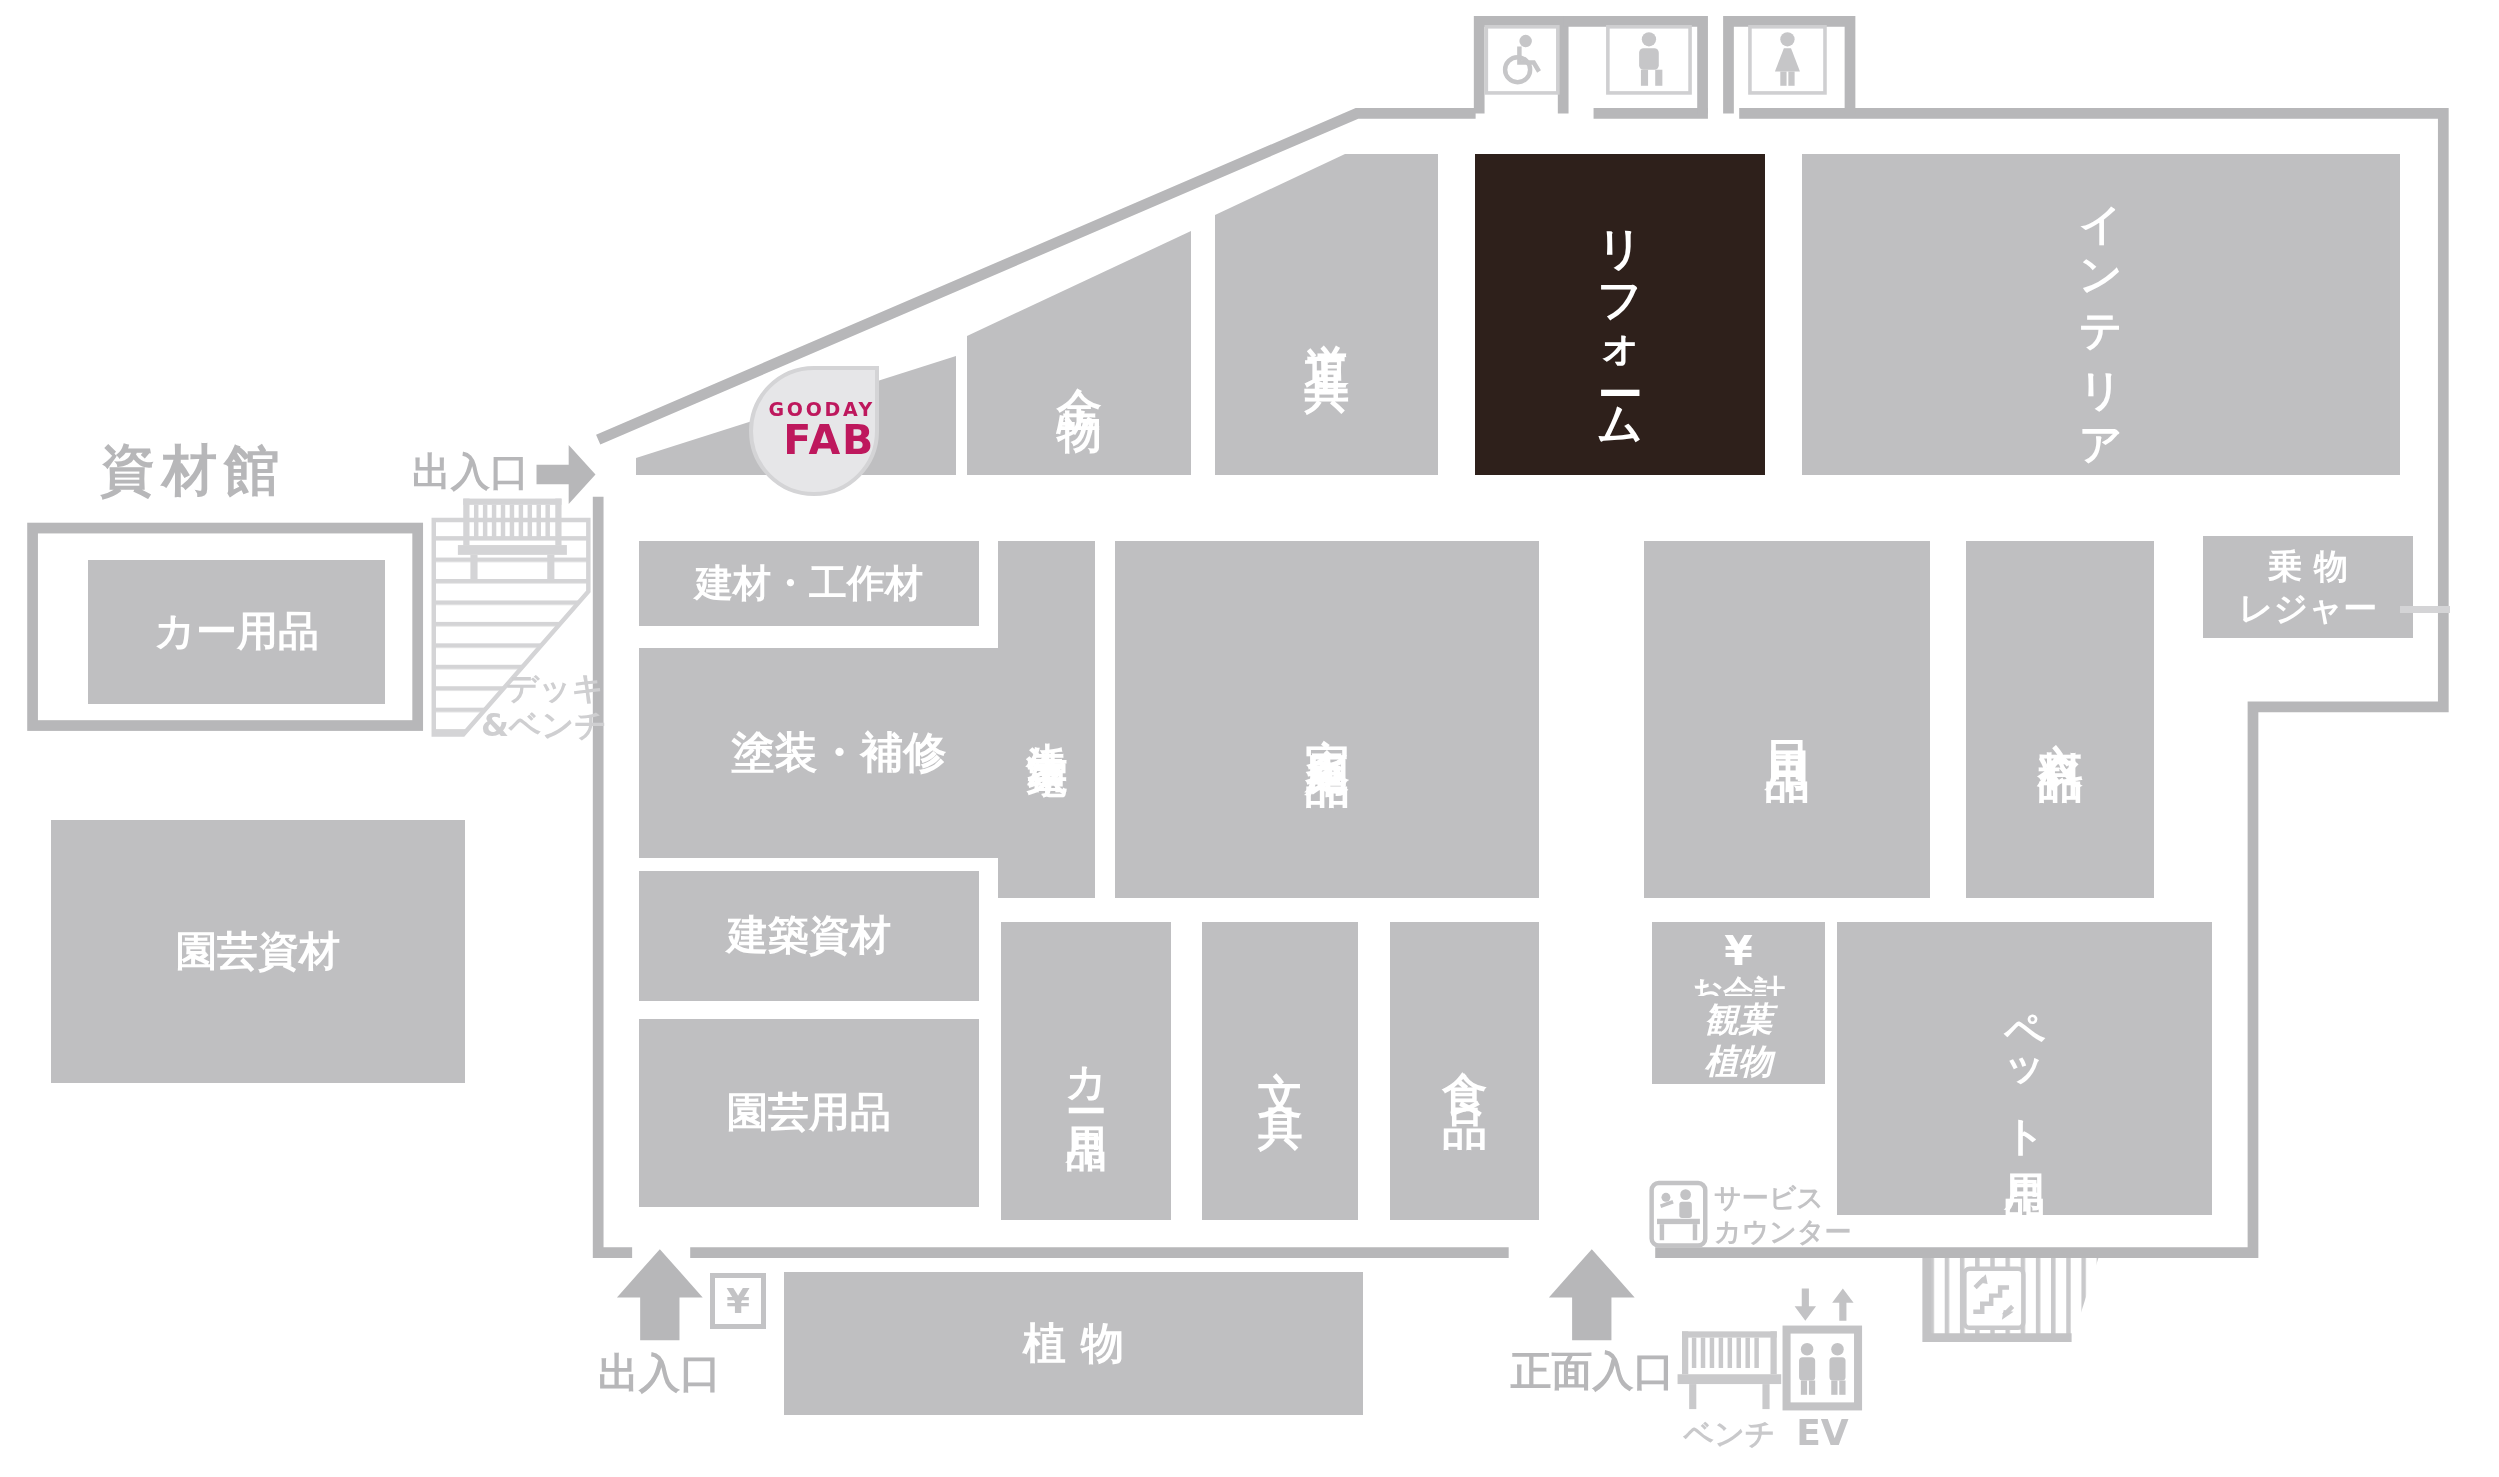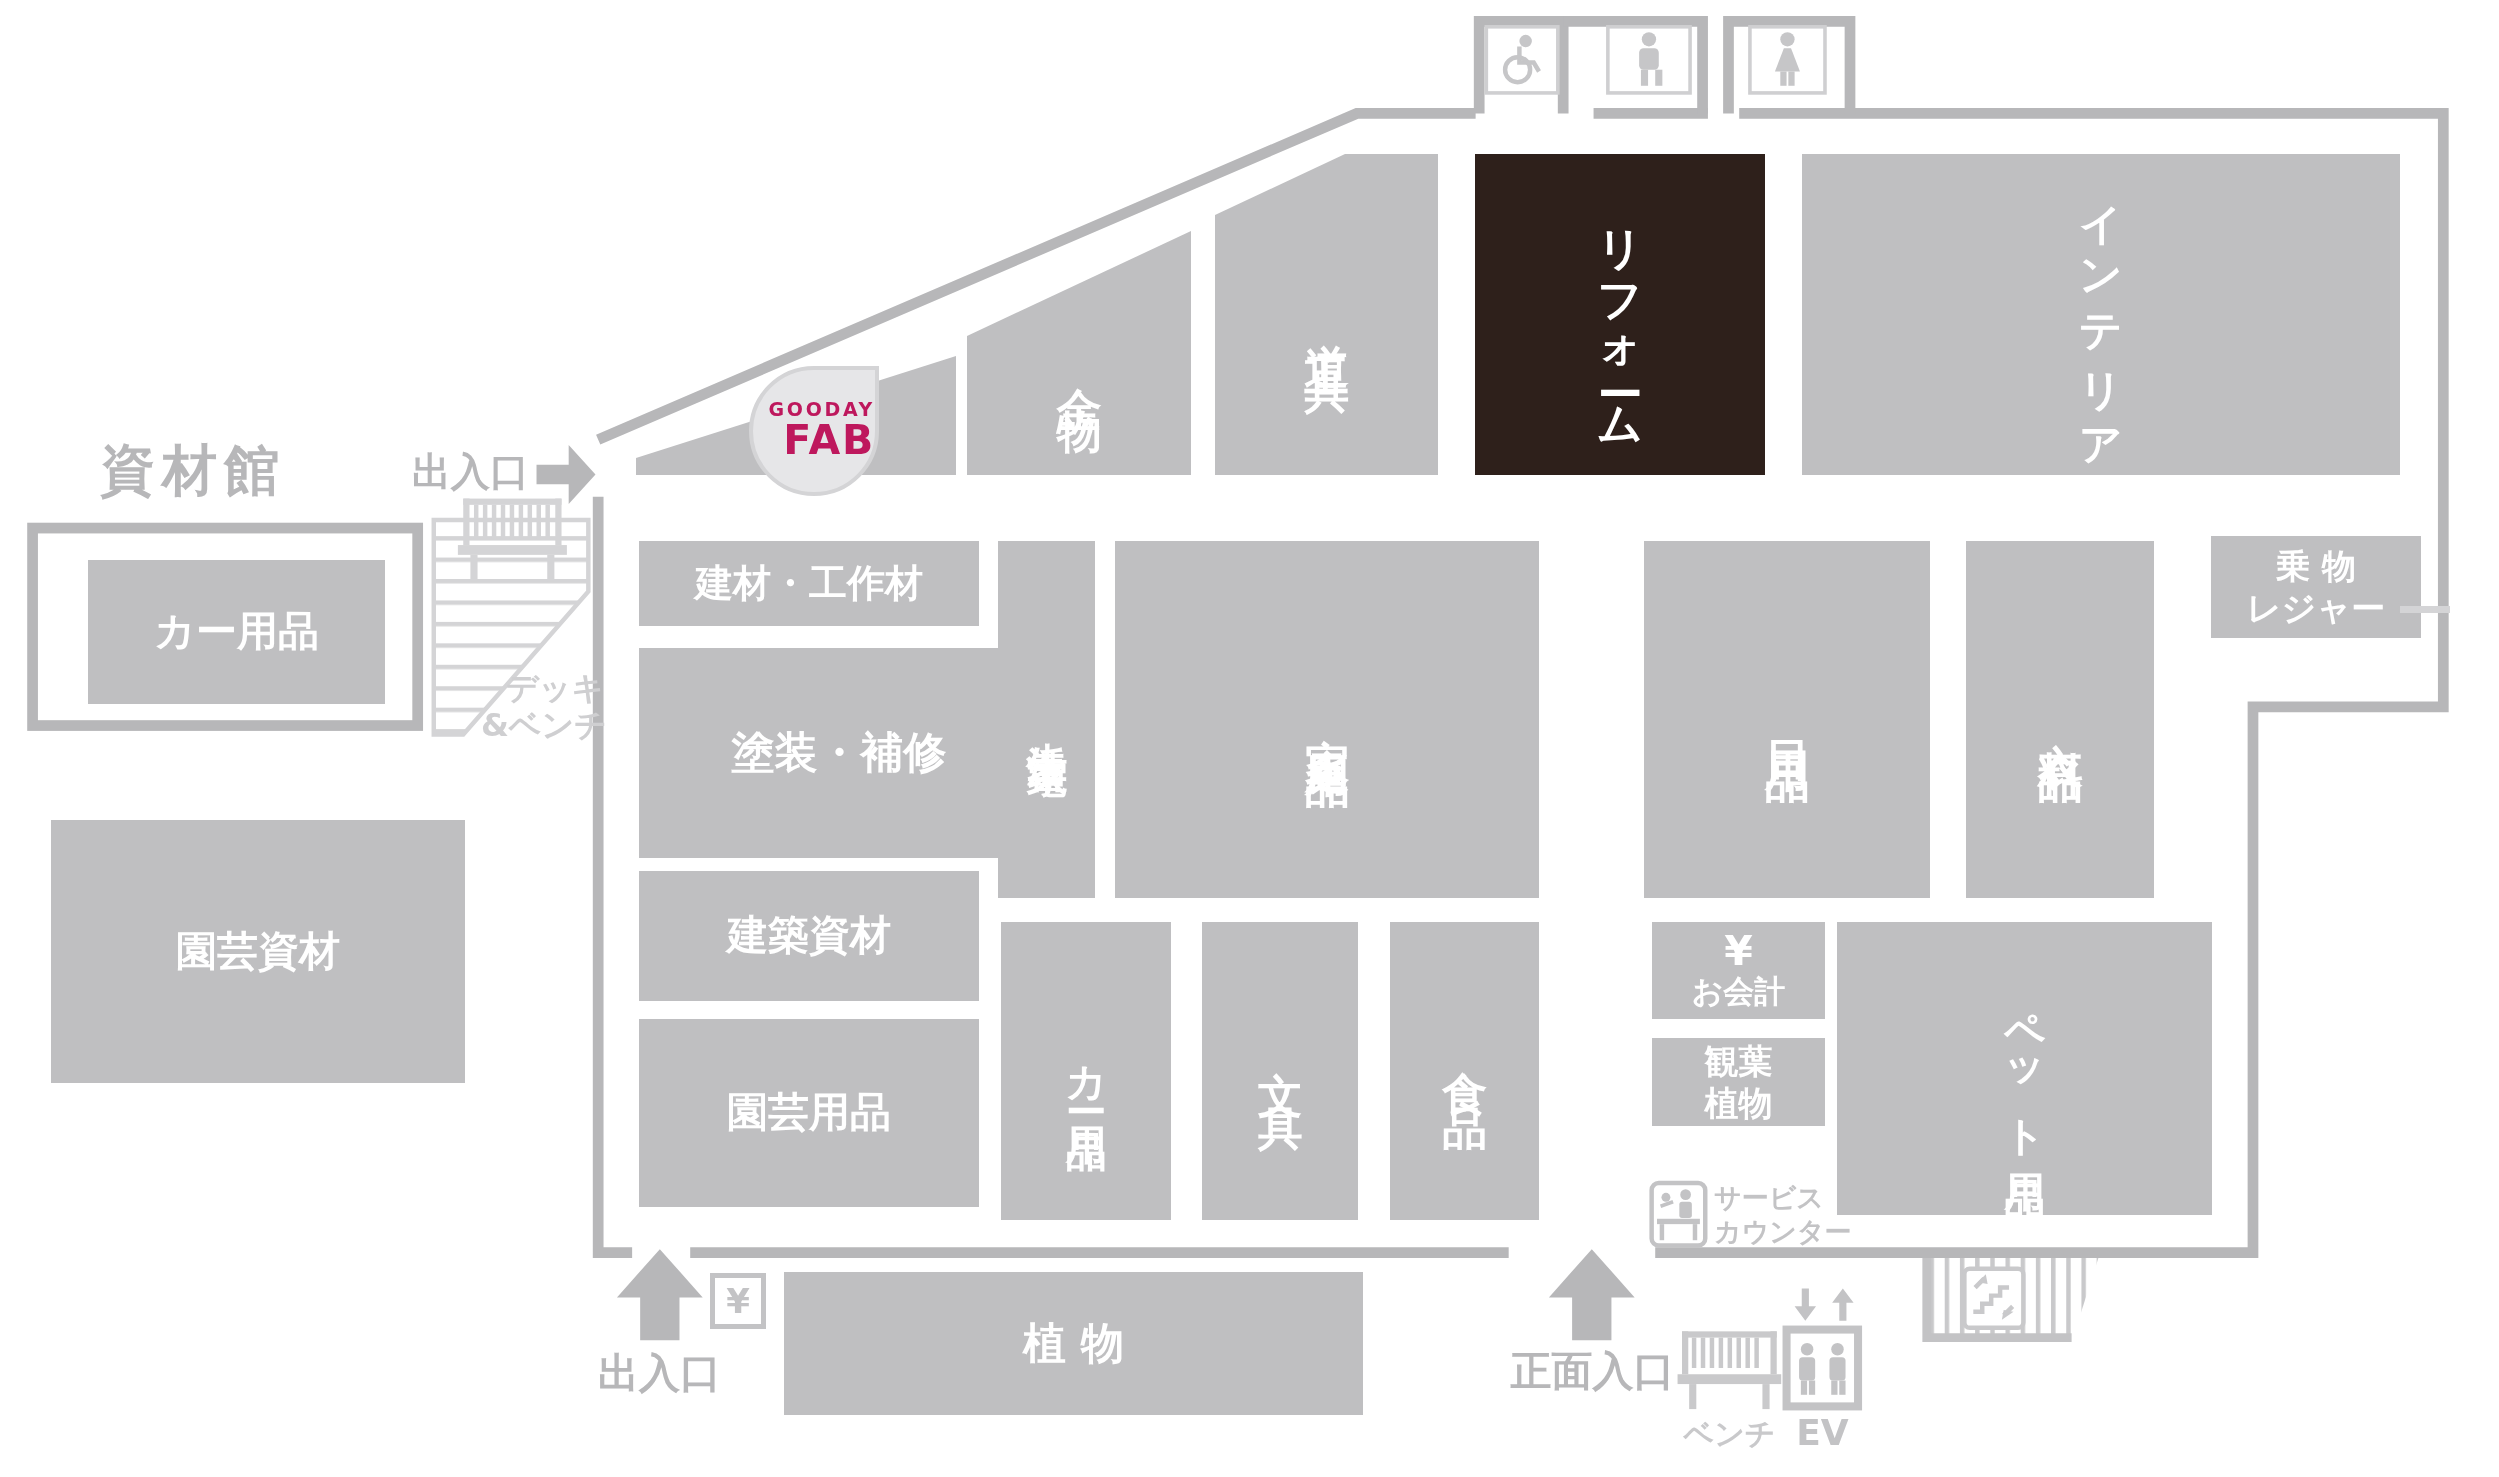--- a/index.html
+++ b/index.html
@@ -182,31 +182,31 @@
 
   <div class="blk v" style="left:998px;top:541px;width:97px;height:357px;font-size:41px;letter-spacing:5.4px;">生活家電</div>
   <div class="blk v" style="left:1115px;top:541px;width:424px;height:357px;font-size:45px;letter-spacing:9px;">家庭用品</div>
   <div class="blk v" style="left:1001px;top:922px;width:170px;height:298px;font-size:41px;letter-spacing:5.4px;">カー用品</div>
   <div class="blk v" style="left:1202px;top:922px;width:156px;height:298px;font-size:45px;letter-spacing:36px;">文具</div>
   <div class="blk v" style="left:1390px;top:922px;width:149px;height:298px;font-size:45px;letter-spacing:36px;">食品</div>
 
   <div class="blk v" style="left:1644px;top:541px;width:286px;height:357px;font-size:45px;letter-spacing:9px;">日用品</div>
   <div class="blk v" style="left:1966px;top:541px;width:188px;height:357px;font-size:45px;letter-spacing:9px;">衣料品</div>
 
-  <div class="blk twoline" style="left:2203px;top:536px;width:210px;height:102px;font-size:34px;margin-left:8px;">
+  <div class="blk twoline" style="left:2203px;top:536px;width:210px;height:102px;font-size:34px;">
     <div>乗 物</div>
     <div>レジャー</div>
   </div>
   <div class="dash-ext"></div>
 
   <div class="blk twoline" style="left:1652px;top:922px;width:173px;height:97px;">
     <div style="font-size:41px;font-weight:700;line-height:1;">¥</div>
     <div style="font-size:31px;">お会計</div>
   </div>
-  <div class="blk twoline" style="left:1652px;top:1038px;width:173px;height:88px;font-size:34px;">
+  <div class="blk twoline" style="left:1652px;top:996px;width:173px;height:88px;font-size:34px;font-style:italic;">
     <div>観葉</div>
     <div>植物</div>
   </div>
   <div class="llabel" style="left:1714px;top:1181px;width:197px;font-size:27px;color:#c3c3c5;text-align:left;line-height:1.25;">
     <div>サービス</div>
     <div>カウンター</div>
   </div>
   <div class="blk v" style="left:1837px;top:922px;width:375px;height:293px;font-size:41px;letter-spacing:5.4px;">ペット用品</div>
 
   <div class="blk" style="left:784px;top:1272px;width:579px;height:143px;font-size:43px;">植 物</div>

